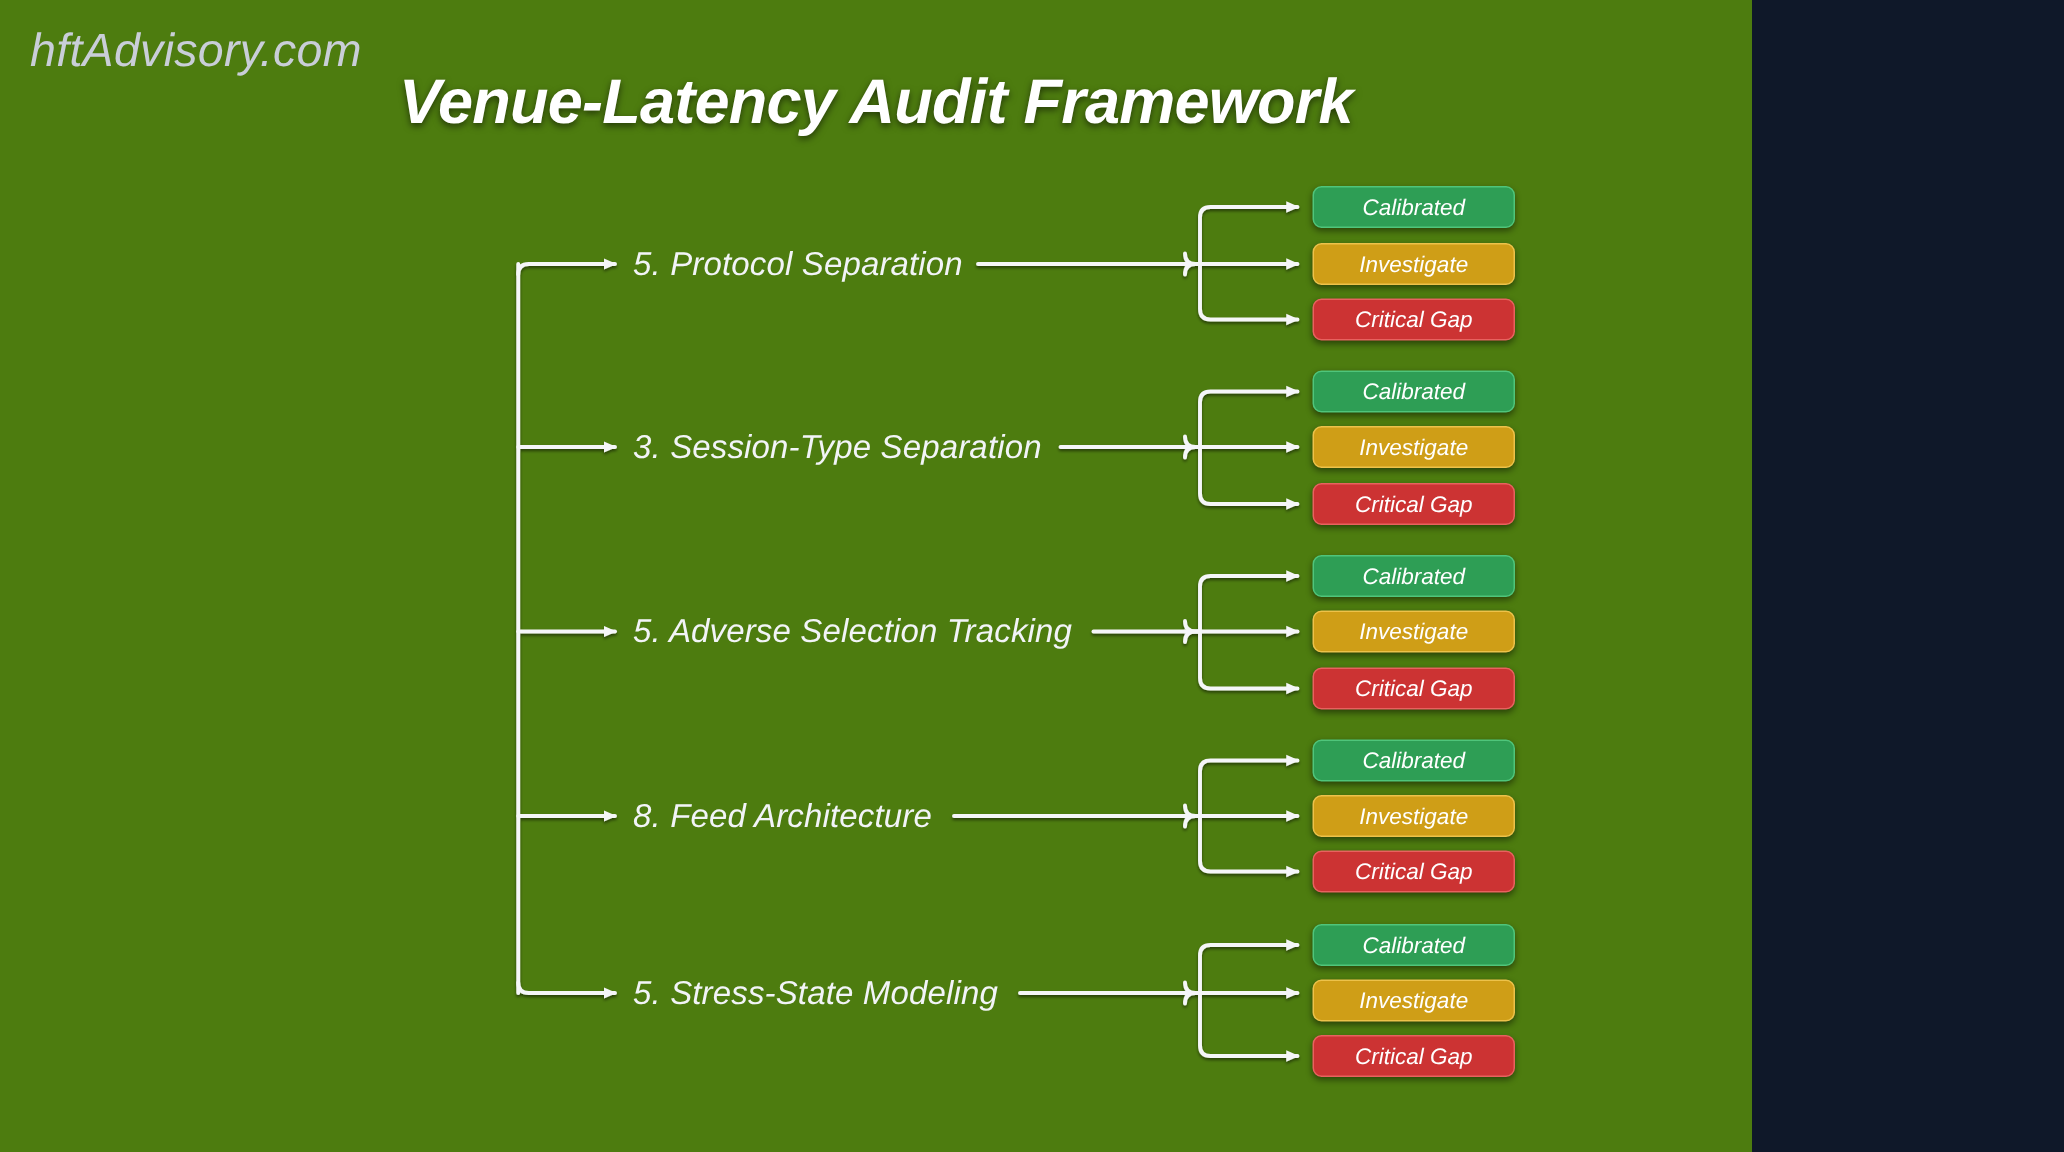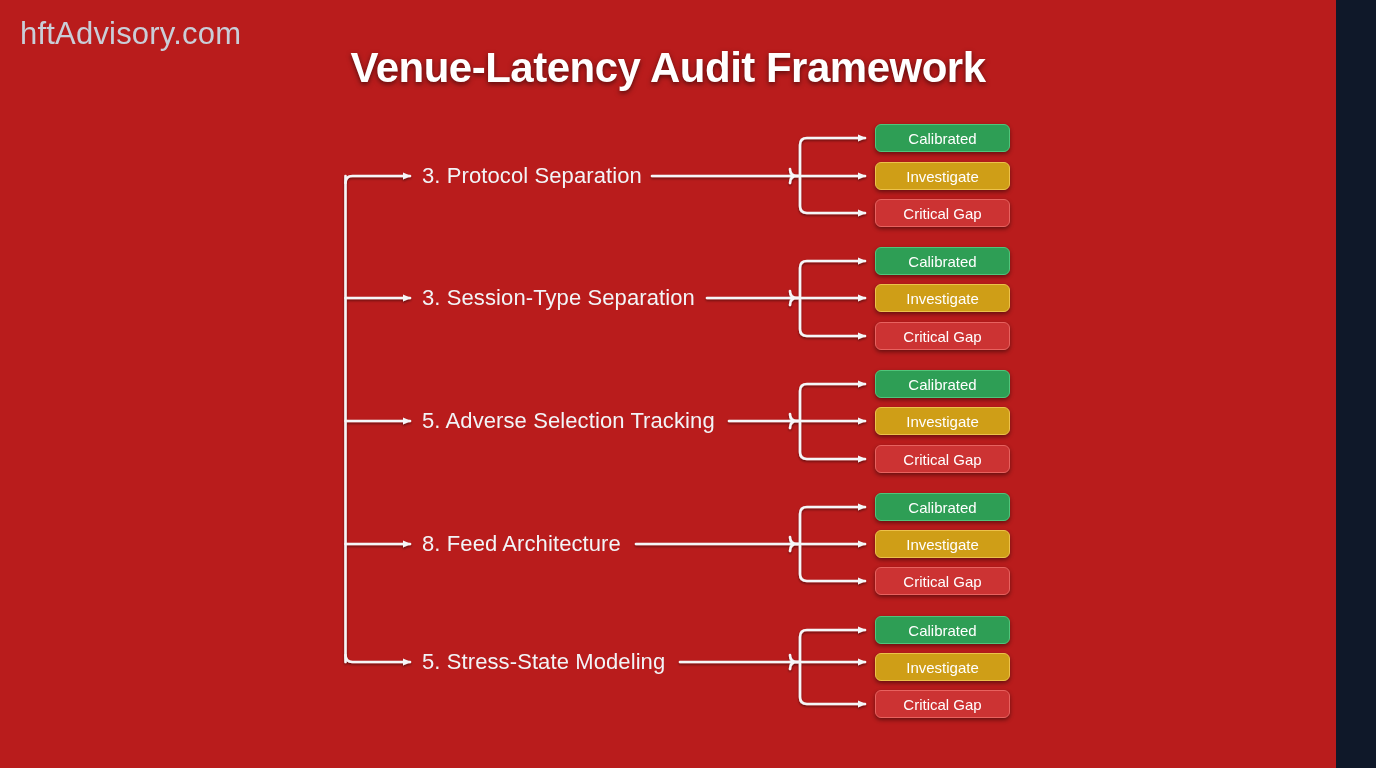--- a/index.html
+++ b/index.html
@@ -10,23 +10,24 @@
   body {
     width: 1376px;
     height: 768px;
     overflow: hidden;
     font-family: "Liberation Sans", sans-serif;
     position: relative;
   }
   #stage {
     position: absolute;
     inset: 0;
-    width: 1336px;
+    width: 1168px;
     height: 768px;
-    background: #b91c1c;
+    background: #4d7c0f;
+    font-style: italic;
   }
   
   #brand {
     position: absolute;
     left: 20px;
     top: 16px;
     font-size: 31px;
     color: #c9ced8;
     letter-spacing: 0.2px;
     font-weight: 400;
@@ -138,21 +139,21 @@
       <path d="M790,544 L865,544" marker-end="url(#arrow)"></path>
       <path d="M790,537 Q790,544 797,544 L800,544 L800,574 Q800,581 807,581 L865,581" marker-end="url(#arrow)"></path>
 
       <path d="M680,662 L790,662"></path>
       <path d="M790,669 Q790,662 797,662 L800,662 L800,637 Q800,630 807,630 L865,630" marker-end="url(#arrow)"></path>
       <path d="M790,662 L865,662" marker-end="url(#arrow)"></path>
       <path d="M790,655 Q790,662 797,662 L800,662 L800,697 Q800,704 807,704 L865,704" marker-end="url(#arrow)"></path>
     </g>
   </svg>
 
-  <div class="branch-label" style="left:422px; top:176px;">3. Protocol Separation</div>
+  <div class="branch-label" style="left:422px; top:176px;">5. Protocol Separation</div>
   <div class="branch-label" style="left:422px; top:298px;">3. Session-Type Separation</div>
   <div class="branch-label" style="left:422px; top:421px;">5. Adverse Selection Tracking</div>
   <div class="branch-label" style="left:422px; top:544px;">8. Feed Architecture</div>
   <div class="branch-label" style="left:422px; top:662px;text-align:right;">5. Stress-State Modeling</div>
 
   <div class="badge calibrated" style="left:875px; top:138px;">Calibrated</div>
   <div class="badge investigate" style="left:875px; top:176px;">Investigate</div>
   <div class="badge critical" style="left:875px; top:213px;">Critical Gap</div>
 
   <div class="badge calibrated" style="left:875px; top:261px;">Calibrated</div>

